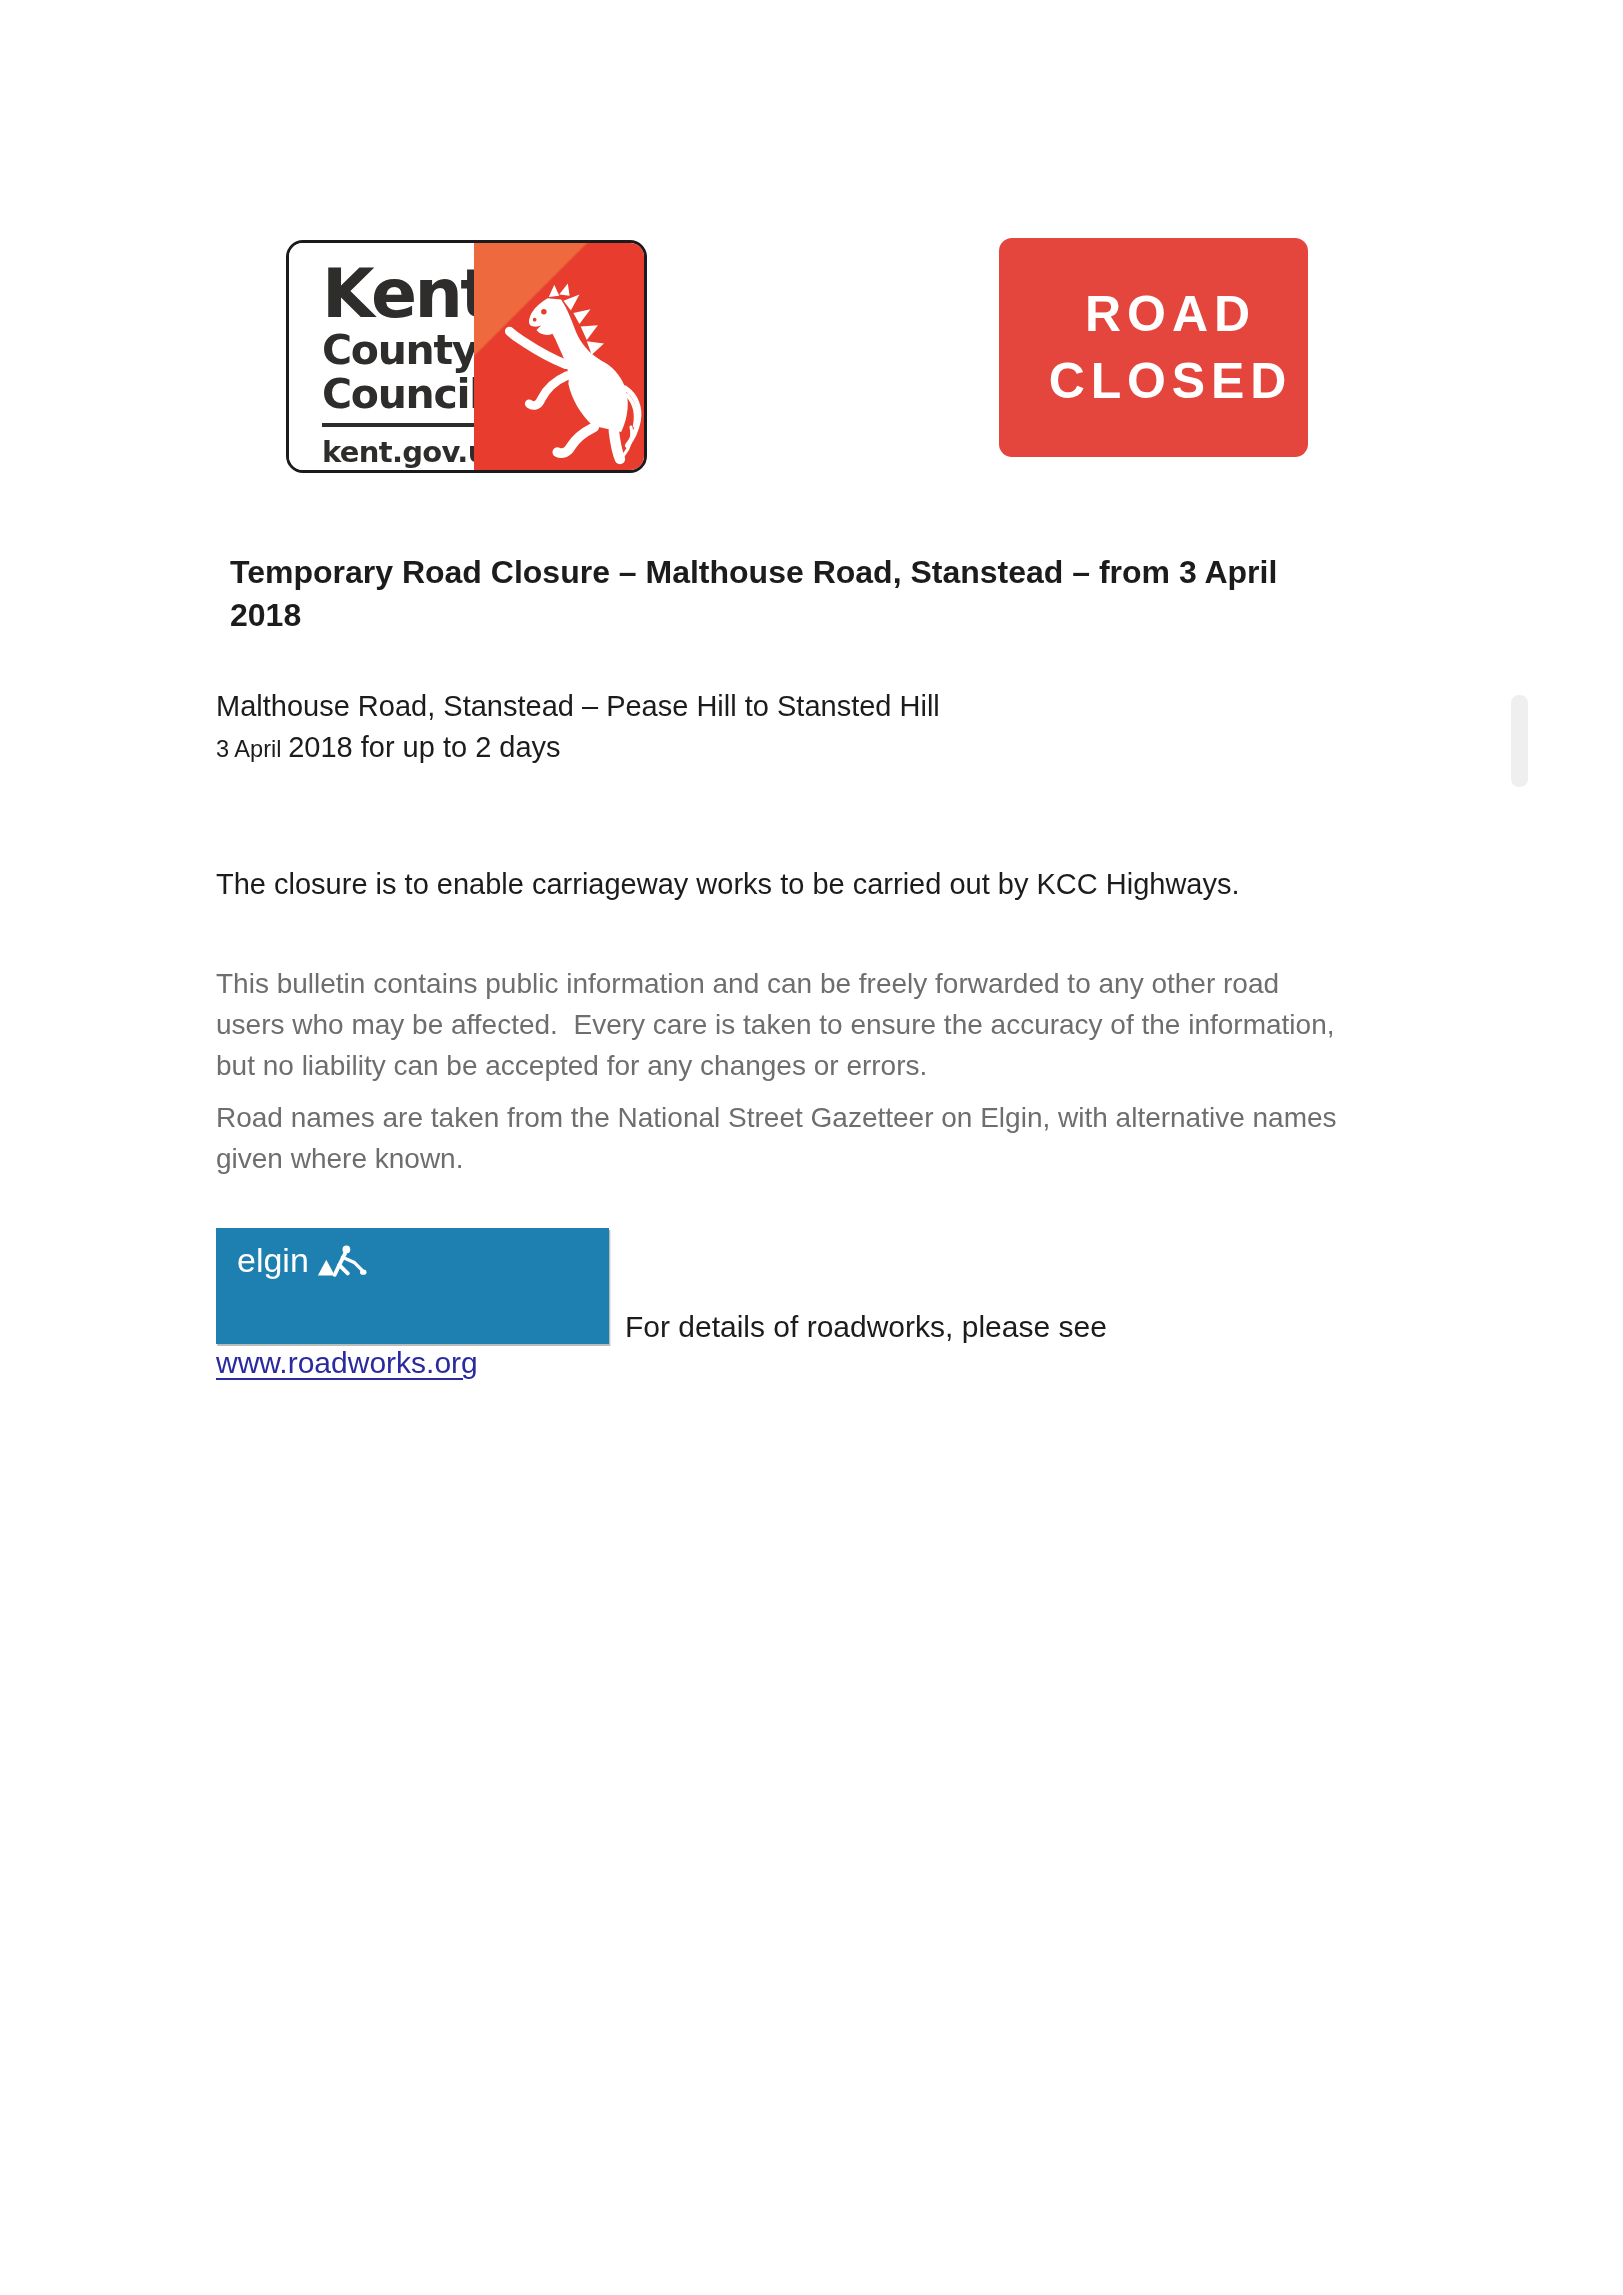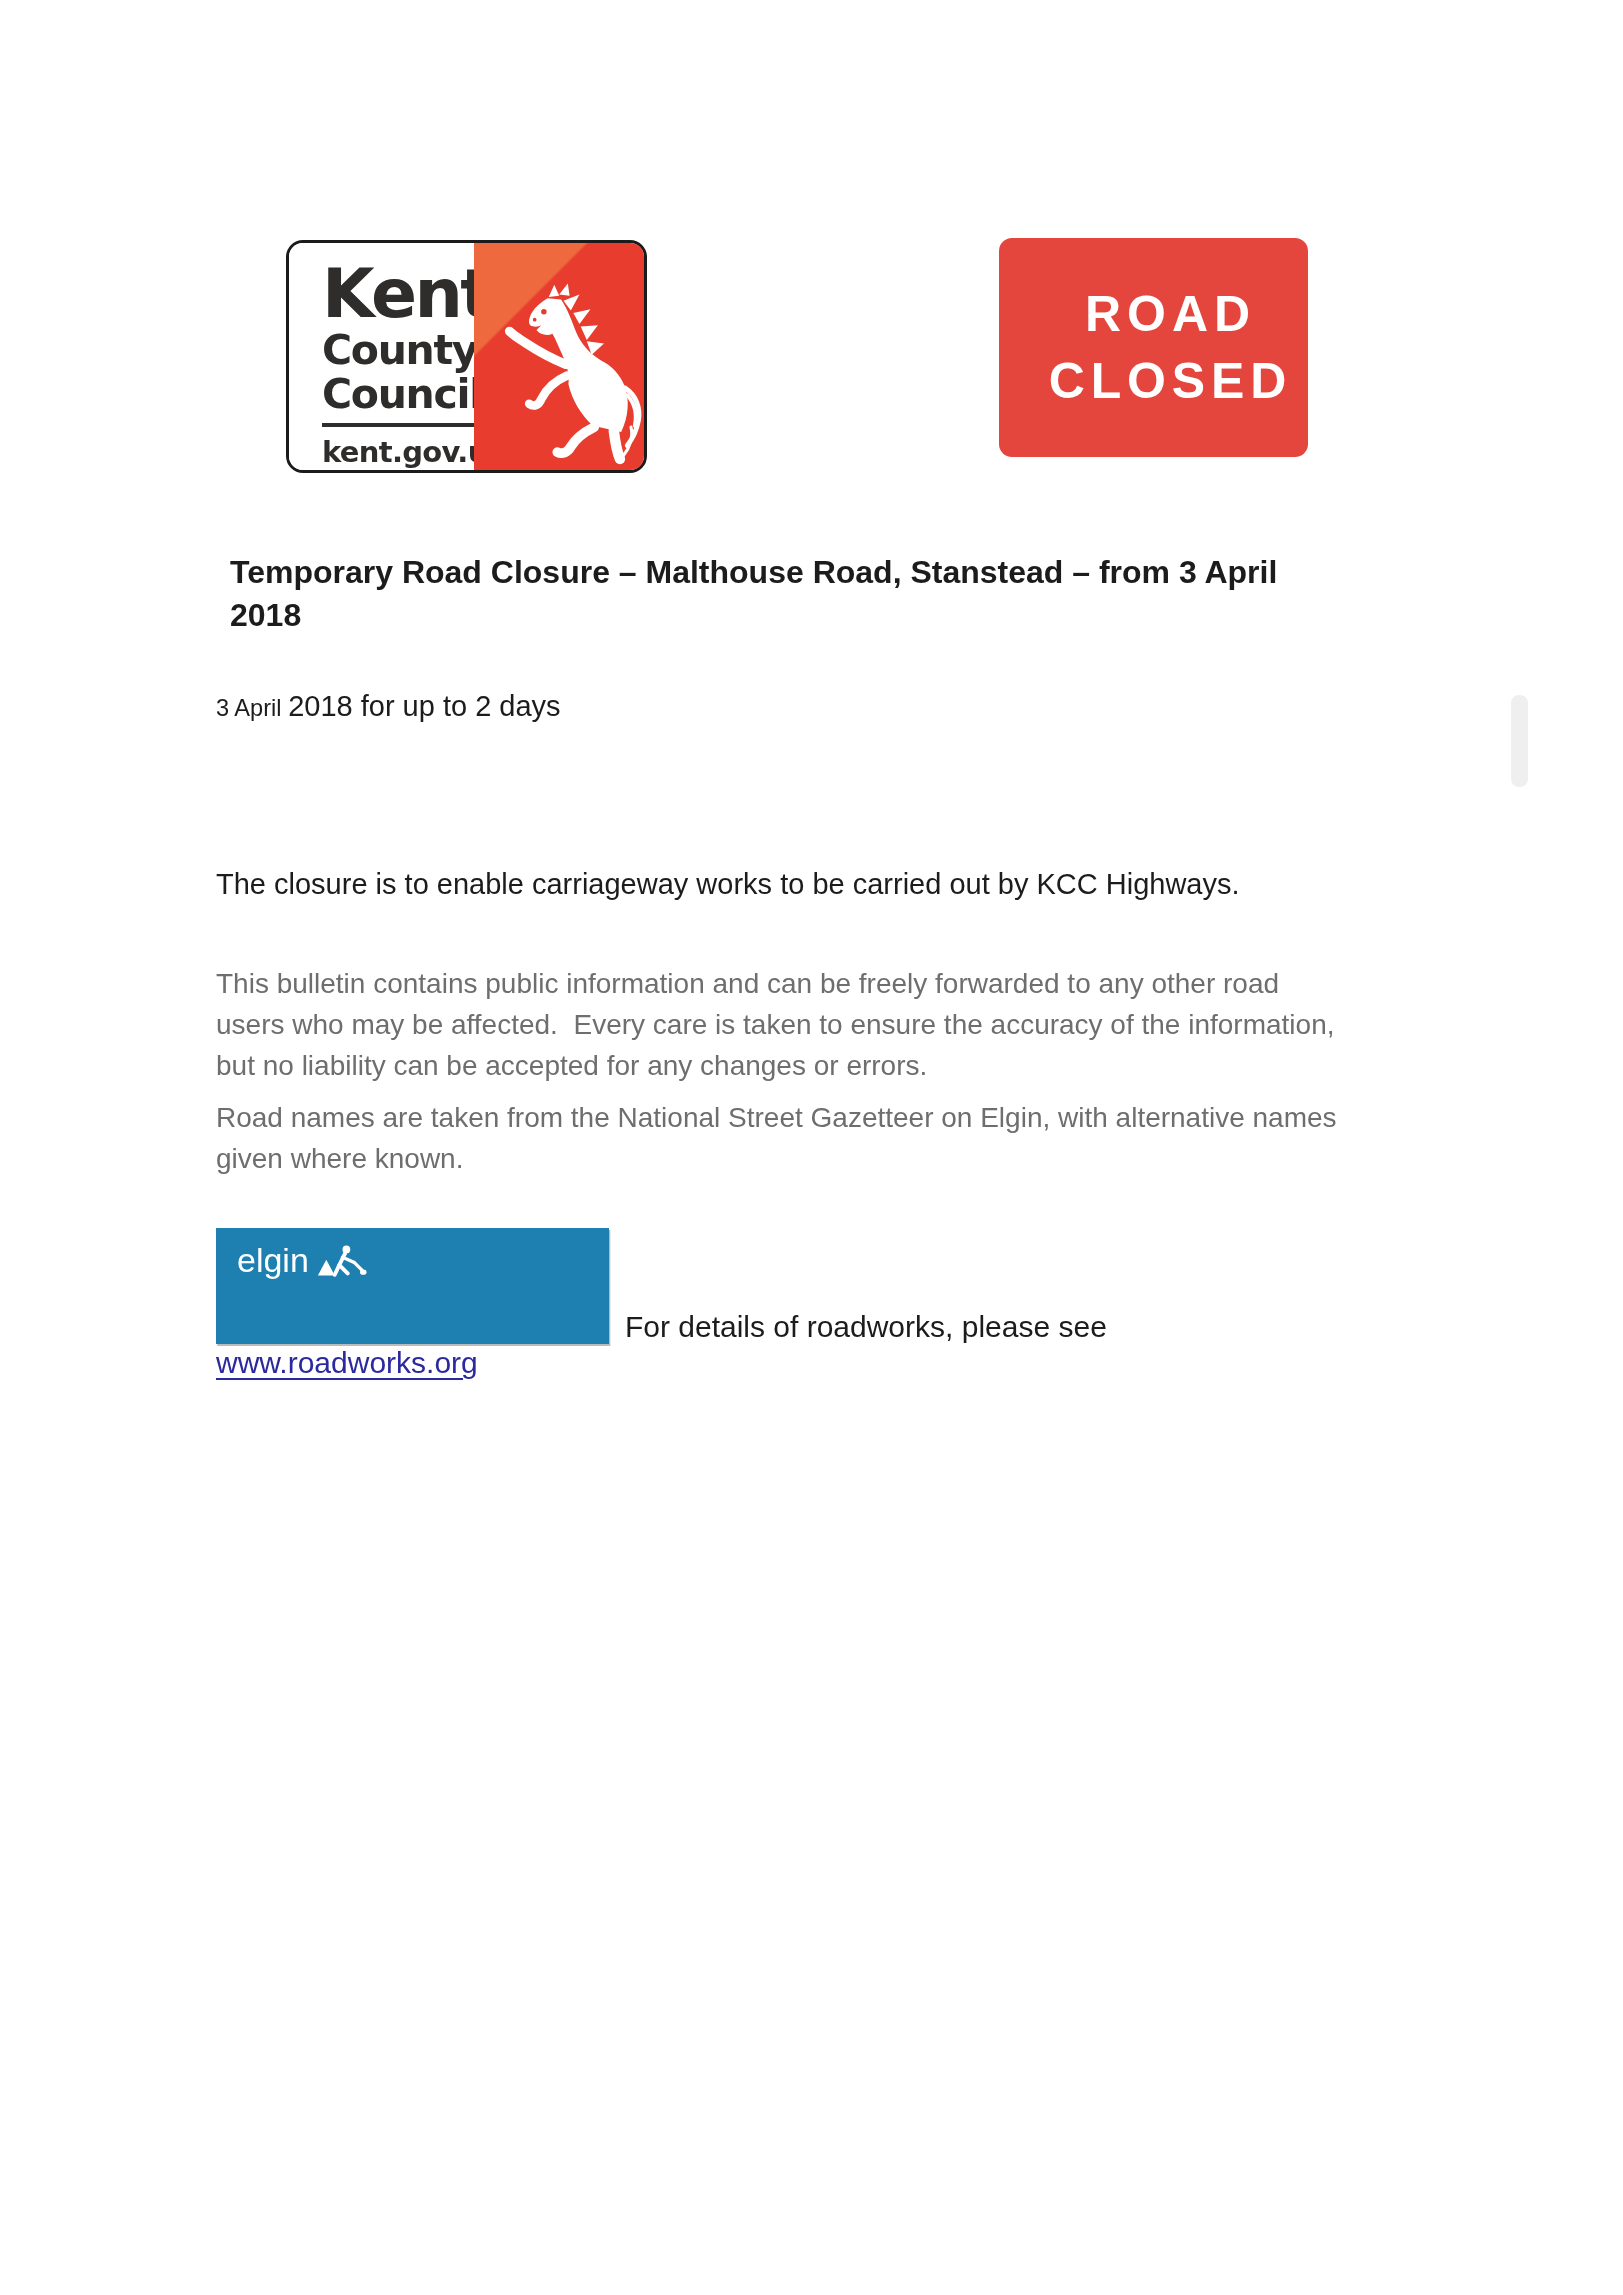--- a/index.html
+++ b/index.html
@@ -174,20 +174,21 @@
 
   <div class="road-closed">
     <div class="sign-line">ROAD</div>
     <div class="sign-line">CLOSED</div>
   </div>
 
   <h1 class="title">Temporary Road Closure – Malthouse Road, Stanstead – from 3 April
 2018</h1>
 
   <div class="para body1">
+    <div>Malthouse Road, Stanstead – Pease Hill to Stansted Hill</div>
     <div><span class="date-small">3 April </span><span>2018 for up to 2 days</span></div>
   </div>
 
   <div class="para reason">The closure is to enable carriageway works to be carried out by KCC Highways.</div>
 
   <div class="para gray prewrap bulletin">This bulletin contains public information and can be freely forwarded to any other road
 users who may be affected.  Every care is taken to ensure the accuracy of the information,
 but no liability can be accepted for any changes or errors.</div>
   <div class="para gray prewrap roadnames">Road names are taken from the National Street Gazetteer on Elgin, with alternative names
 given where known.</div>

